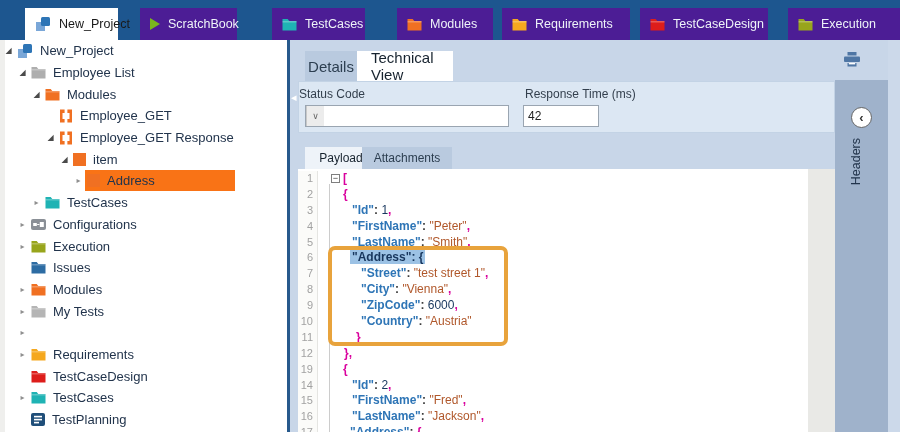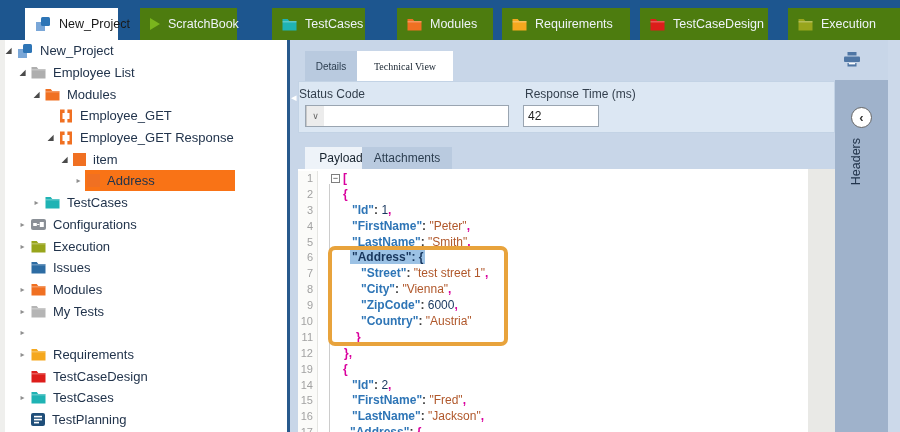--- a/index.html
+++ b/index.html
@@ -3,21 +3,21 @@
 <meta charset="utf-8">
 <style>
   * { margin:0; padding:0; box-sizing:border-box; }
   html,body { width:900px; height:432px; overflow:hidden;
     font-family:"Liberation Sans", sans-serif; background:#fff; }
   #app { position:relative; width:900px; height:432px; }
 
   
   #topbar { position:absolute; left:0; top:0; width:900px; height:40px; background:#1d568f; }
   .ttab { position:absolute; top:8px; height:32px; display:flex; align-items:center;
-    background:#4d7c0f; color:#eef3f8; font-size:12.5px; padding:0 10px; cursor:default; }
+    background:#4c1d95; color:#eef3f8; font-size:12.5px; padding:0 10px; cursor:default; }
   .ttab .ticon { display:flex; align-items:center; margin-right:8px; }
   .ttab.active { background:#ffffff; color:#1a1a1a; top:8px; height:32px; }
   .ttab .closex { margin-left:10px; color:#444; font-size:13px; font-weight:bold; cursor:pointer; }
   .playtri { width:0; height:0; border-left:10px solid #7ab51d;
     border-top:6px solid transparent; border-bottom:6px solid transparent; }
 
   
   #sidebar { position:absolute; left:0; top:40px; width:290px; height:392px; background:#fff; }
   #sidebar-edge { position:absolute; left:0; top:0; width:5px; height:392px; background:#efefed; }
   #divider { position:absolute; left:287px; top:40px; width:3px; height:392px; background:#27598c; }
@@ -26,22 +26,22 @@
   .trow .exp { width:13px; font-size:8px; color:#8f8f8f; text-align:center; flex:none; }
   .trow .exp.open { color:#4a4a4a; font-size:8px; }
   .rowbody { display:flex; align-items:center; height:21px; padding-left:2px; }
   .trow.selected .rowbody { background:#f97316; width:150px; }
   .trow .nicon { display:flex; align-items:center; margin-right:7px; flex:none; }
 
   
   #main { position:absolute; left:290px; top:40px; width:610px; height:392px; background:#c8d6e8; }
   .edge-arrow { position:absolute; color:#ffffff; font-size:11px; line-height:11px; cursor:pointer; }
   .vtab { position:absolute; top:11px; height:30px; display:flex; align-items:center;
-    padding:0 14px; font-size:10px; color:#2c3e50; background:#b9cadf; cursor:pointer; }
-  .vtab.active { background:#ffffff; color:#16222e;font-family:Liberation Serif, serif; }
+    padding:0 14px; font-size:15px; color:#2c3e50; background:#b9cadf; cursor:pointer; }
+  .vtab.active { background:#ffffff; color:#16222e; }
 
   #statuspanel { position:absolute; left:8px; top:41px; width:537px; height:52px;
     background:#dce7f3; border:1px solid #c3d3e5; }
   .fieldlabel { position:absolute; font-size:12px; color:#333f4d; }
   #statusdrop { position:absolute; left:6px; top:23px; width:204px; height:22px; background:#fff;
     border:1px solid #9aa5b1; display:flex; align-items:center; cursor:pointer; }
   #statusdrop .dval { flex:1; font-size:12px; color:#222; padding-left:5px; }
   #statusdrop .dbtn { width:18px; height:20px; background:#ececec; border-left:1px solid #c8c8c8;
     display:flex; align-items:center; justify-content:center; color:#666; font-size:9px; }
   #rtinput { position:absolute; left:224px; top:23px; width:76px; height:22px;

